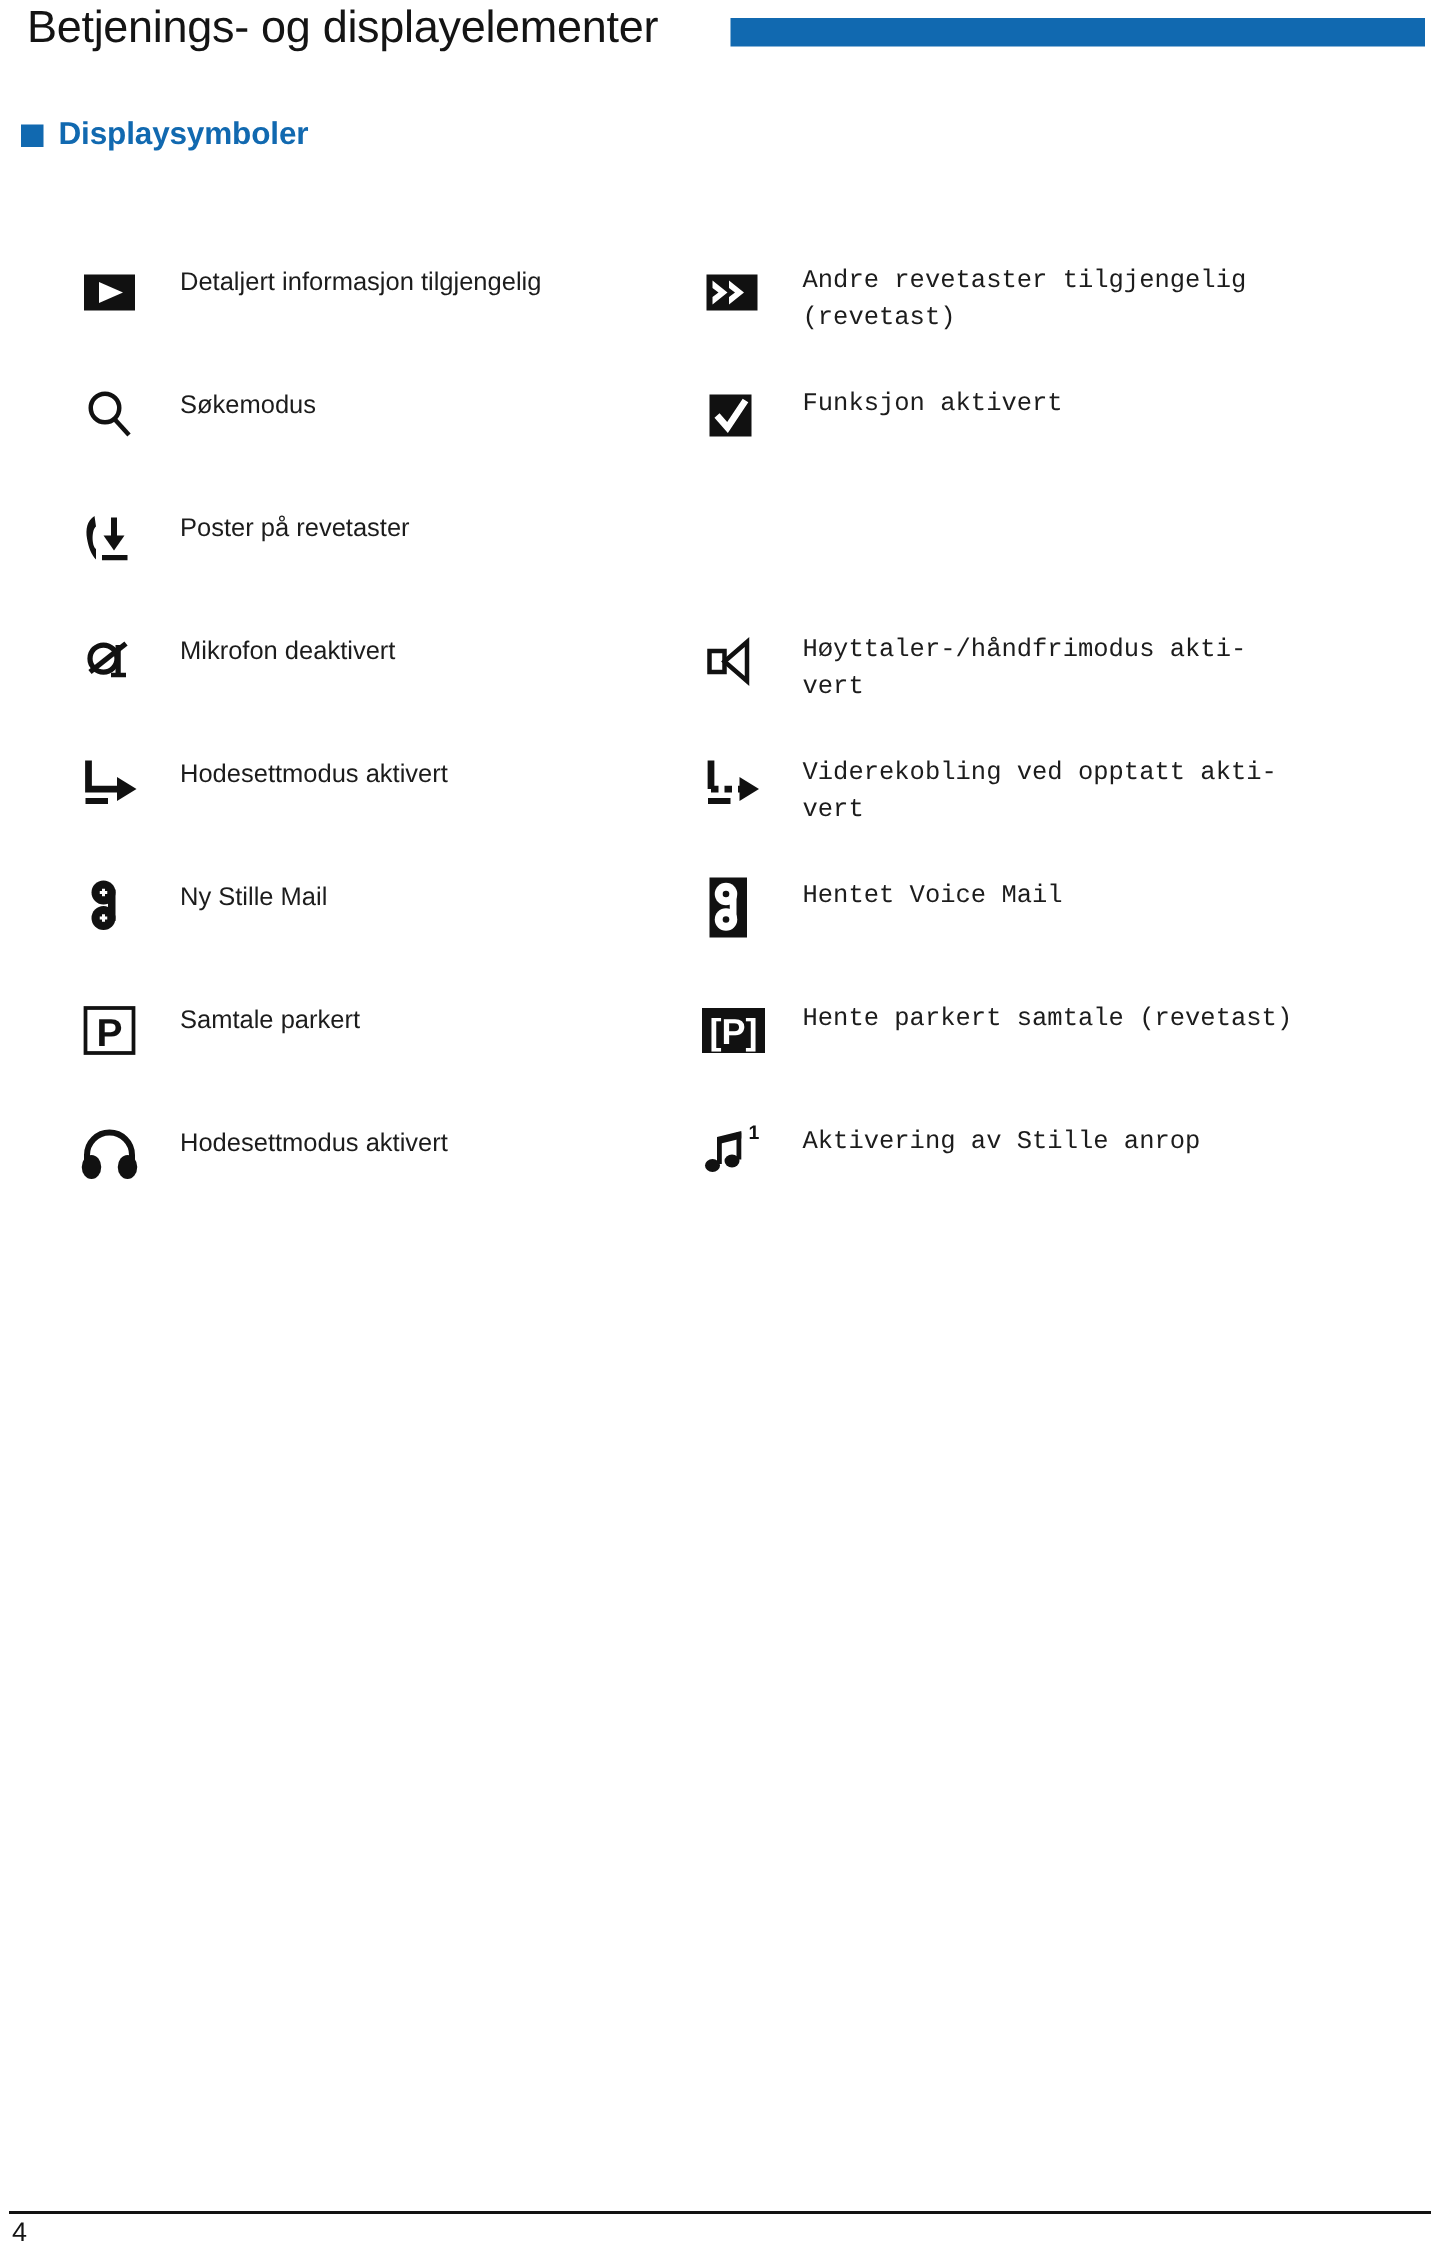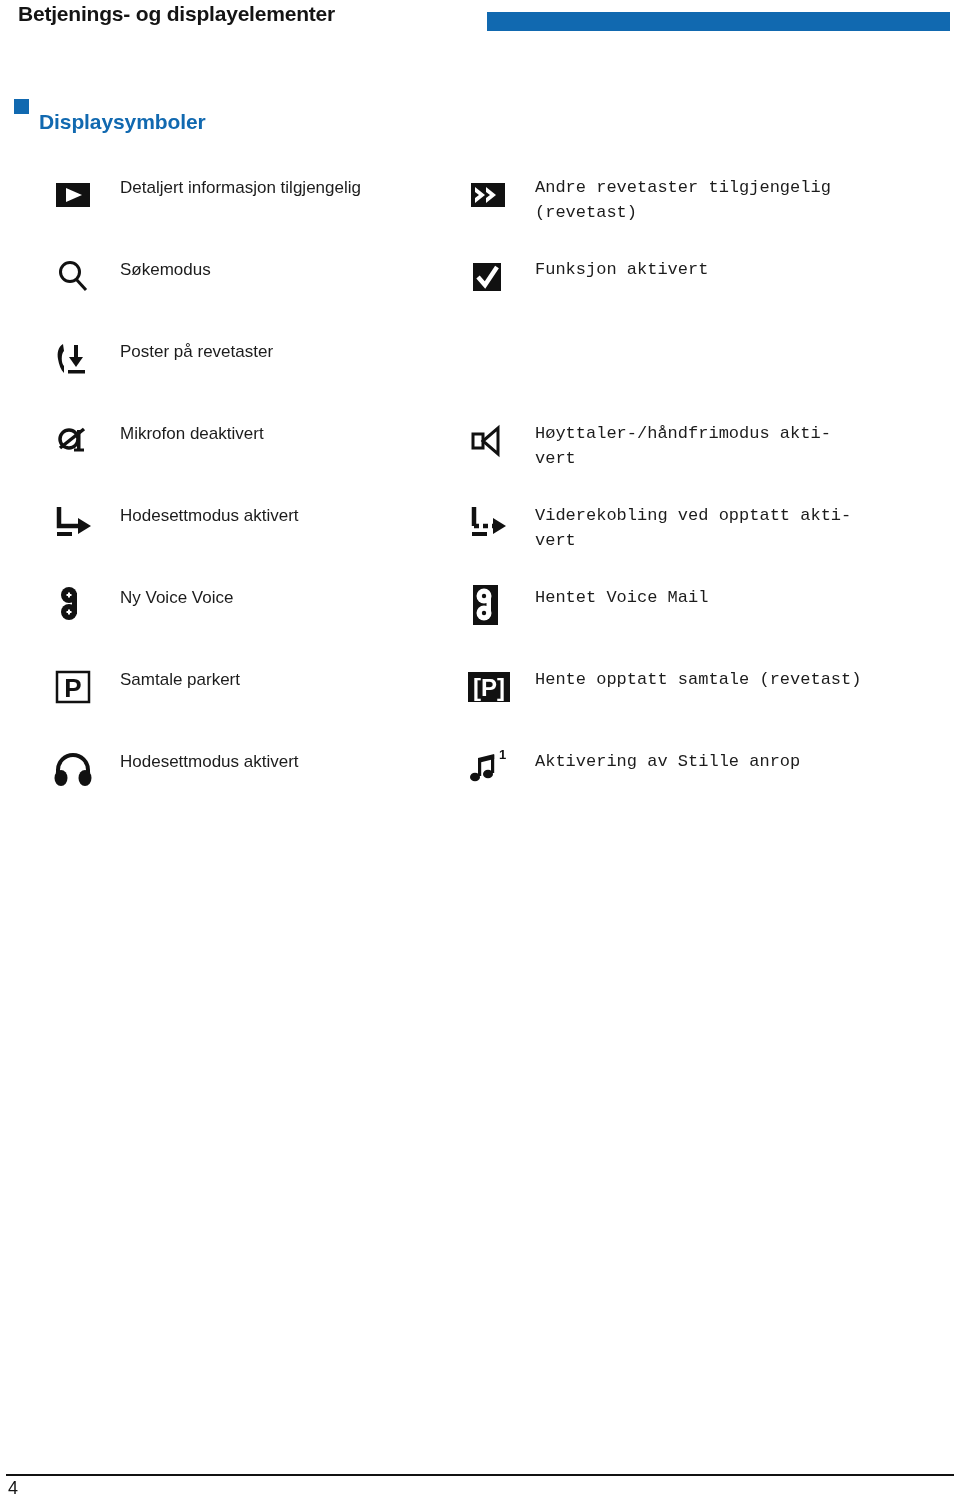--- a/index.html
+++ b/index.html
@@ -21,22 +21,22 @@
     position: absolute;
     left: 0;
     top: 0;
     width: 960px;
     height: 56px;
   }
   #header-title {
     position: absolute;
     left: 18px;
     top: 2px;
-    font-size: 21px;
-    font-weight: 700;
+    font-size: 30px;
+    font-weight: 400;
     letter-spacing: -0.2px;
     color: #141414;
     white-space: nowrap;
   }
   #header-rule {
     position: absolute;
     left: 487px;
     top: 12px;
     width: 463px;
     height: 19px;
@@ -57,21 +57,20 @@
     height: 15px;
     background: #1169b0;
     flex: 0 0 auto;
   }
   #section-heading-label {
     font-size: 21px;
     font-weight: 700;
     color: #1169b0;
     letter-spacing: -0.1px;
     white-space: nowrap;
-    margin-top: 32px;
   }
 
   
   #symbol-grid {
     position: absolute;
     left: 12px;
     top: 163px;
     width: 960px;
   }
   .symbol-row {
@@ -247,21 +246,21 @@
     <div class="symbol-cell col-left">
       <span class="symbol-icon">
         <svg width="48" height="48" viewBox="0 0 48 48">
           <circle cx="19" cy="14" r="8" fill="#111"></circle>
           <circle cx="19" cy="31" r="8" fill="#111"></circle>
           <rect x="22" y="12" width="5" height="21" fill="#111"></rect>
           <path d="M19 11.5 L19 16.5 M16.5 14 L21.5 14" stroke="#fff" stroke-width="2"></path>
           <path d="M19 28.5 L19 33.5 M16.5 31 L21.5 31" stroke="#fff" stroke-width="2"></path>
         </svg>
       </span>
-      <span class="symbol-label">Ny Voice Voice</span>
+      <span class="symbol-label">Ny Stille Mail</span>
     </div>
     <div class="symbol-cell col-right">
       <span class="symbol-icon">
         <svg width="48" height="48" viewBox="0 0 48 48">
           <rect x="8" y="4" width="25" height="40" fill="#111"></rect>
           <circle cx="19" cy="15" r="7.5" fill="#fff"></circle>
           <circle cx="19" cy="32" r="7.5" fill="#fff"></circle>
           <rect x="21.5" y="13" width="4.5" height="21" fill="#fff"></rect>
           <circle cx="19" cy="15" r="2.2" fill="#111"></circle>
           <circle cx="19" cy="32" r="2.2" fill="#111"></circle>
@@ -281,21 +280,21 @@
       </span>
       <span class="symbol-label">Samtale parkert</span>
     </div>
     <div class="symbol-cell col-right">
       <span class="symbol-icon">
         <svg width="48" height="48" viewBox="0 0 48 48">
           <rect x="3" y="9" width="42" height="30" fill="#111"></rect>
           <text x="24" y="33" font-family="Liberation Sans, sans-serif" font-size="24" font-weight="700" fill="#fff" text-anchor="middle">[P]</text>
         </svg>
       </span>
-      <span class="symbol-label">Hente opptatt samtale (revetast)</span>
+      <span class="symbol-label">Hente parkert samtale (revetast)</span>
     </div>
   </div>
 
   <div class="symbol-row">
     <div class="symbol-cell col-left">
       <span class="symbol-icon">
         <svg width="48" height="48" viewBox="0 0 48 48">
           <path d="M8 32 L8 25 A15 15 0 0 1 38 25 L38 32" fill="none" stroke="#111" stroke-width="4"></path>
           <ellipse cx="11" cy="33" rx="6.5" ry="8" fill="#111"></ellipse>
           <ellipse cx="35" cy="33" rx="6.5" ry="8" fill="#111"></ellipse>

